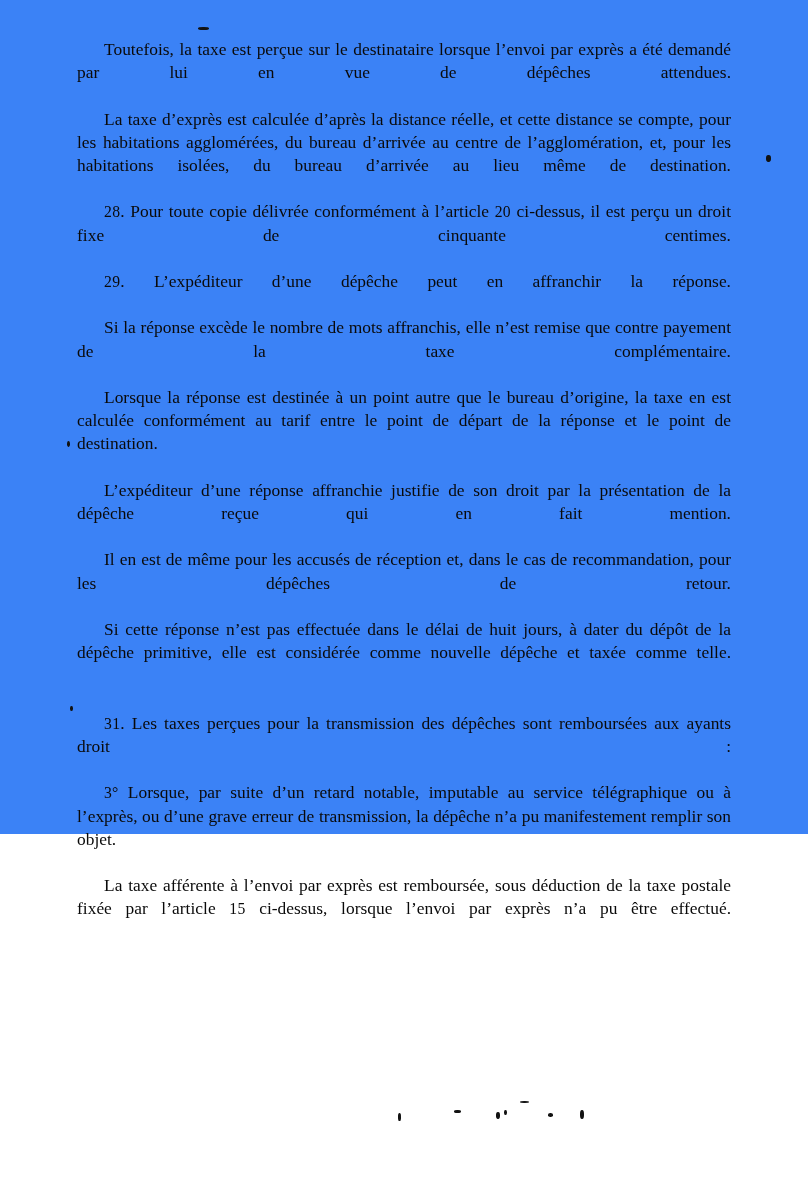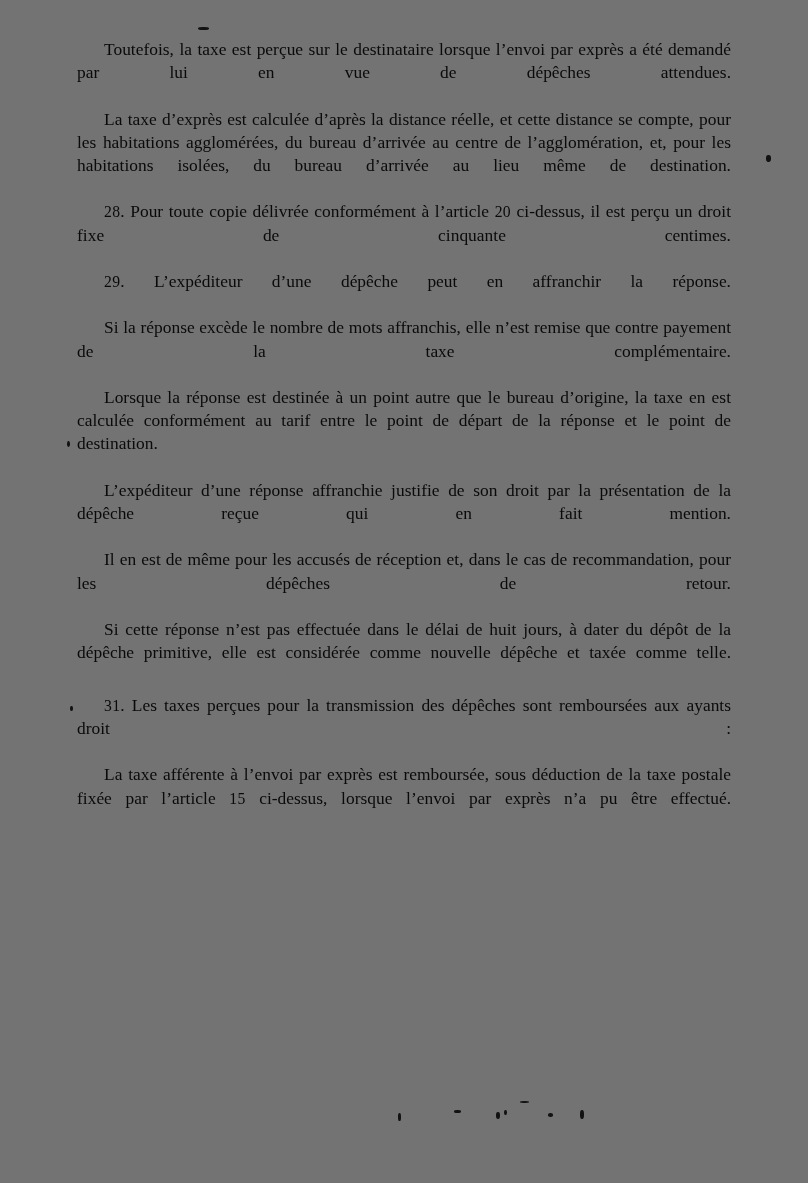--- a/index.html
+++ b/index.html
@@ -13,22 +13,22 @@
     position: relative;
     overflow: hidden;
     font-family: "Liberation Serif", "DejaVu Serif", serif;
     color: #0a0a0a;
   }
 
   #page {
     position: absolute;
     left: 0; top: 0;
     width: 808px;
-    height: 1183px;
-    background: #737373;
+    height: 834px;
+    background: #3b82f6;
   }
 
   
   #column {
     position: absolute;
     left: 77px;
     top: 38px;
     width: 654px;
   }
 
@@ -45,21 +45,21 @@
   }
 
   
   .para:after {
     content: "";
     display: inline-block;
     width: 100%;
   }
 
   .para.gap-before {
-    margin-top: 6px;
+    margin-top: 24px;
   }
 
   
   .osf {
     font-size: 0.90em;
     letter-spacing: 0.3px;
   }
 
   .enum {
     letter-spacing: 0.2px;
@@ -82,20 +82,21 @@
   <p class="para">Toutefois, la taxe est perçue sur le destinataire lorsque l’envoi par exprès a été demandé par lui en vue de dépêches attendues.</p>
       <p class="para">La taxe d’exprès est calculée d’après la distance réelle, et cette distance se compte, pour les habitations agglomérées, du bureau d’arrivée au centre de l’agglomération, et, pour les habitations isolées, du bureau d’arrivée au lieu même de destination.</p>
       <p class="para"><span class="osf">28</span>. Pour toute copie délivrée conformément à l’article <span class="osf">20</span> ci-dessus, il est perçu un droit fixe de cinquante centimes.</p>
       <p class="para"><span class="osf">29</span>. L’expéditeur d’une dépêche peut en affranchir la réponse.</p>
       <p class="para">Si la réponse excède le nombre de mots affranchis, elle n’est remise que contre payement de la taxe complémentaire.</p>
       <p class="para">Lorsque la réponse est destinée à un point autre que le bureau d’origine, la taxe en est calculée conformément au tarif entre le point de départ de la réponse et le point de destination.</p>
       <p class="para">L’expéditeur d’une réponse affranchie justifie de son droit par la présentation de la dépêche reçue qui en fait mention.</p>
       <p class="para">Il en est de même pour les accusés de réception et, dans le cas de recommandation, pour les dépêches de retour.</p>
       <p class="para">Si cette réponse n’est pas effectuée dans le délai de huit jours, à dater du dépôt de la dépêche primitive, elle est considérée comme nouvelle dépêche et taxée comme telle.</p>
       <p class="para gap-before"><span class="osf">31</span>. Les taxes perçues pour la transmission des dépêches sont remboursées aux ayants droit :</p>
+      <p class="para"><span class="osf enum">3°</span> Lorsque, par suite d’un retard notable, imputable au service télégraphique ou à l’exprès, ou d’une grave erreur de transmission, la dépêche n’a pu manifestement remplir son objet.</p>
       <p class="para">La taxe afférente à l’envoi par exprès est remboursée, sous déduction de la taxe postale fixée par l’article <span class="osf">15</span> ci-dessus, lorsque l’envoi par exprès n’a pu être effectué.</p>
     </div>
 
   <div id="artifact-layer">
       <div class="speck" style="left: 198px; top: 27px; width: 11px; height: 3px;"></div>
       <div class="speck" style="left: 766px; top: 155px; width: 5px; height: 7px;"></div>
       <div class="speck" style="left: 398px; top: 1113px; width: 3px; height: 8px;"></div>
       <div class="speck" style="left: 454px; top: 1110px; width: 7px; height: 3px;"></div>
       <div class="speck" style="left: 496px; top: 1112px; width: 4px; height: 7px;"></div>
       <div class="speck" style="left: 504px; top: 1110px; width: 3px; height: 5px;"></div>

